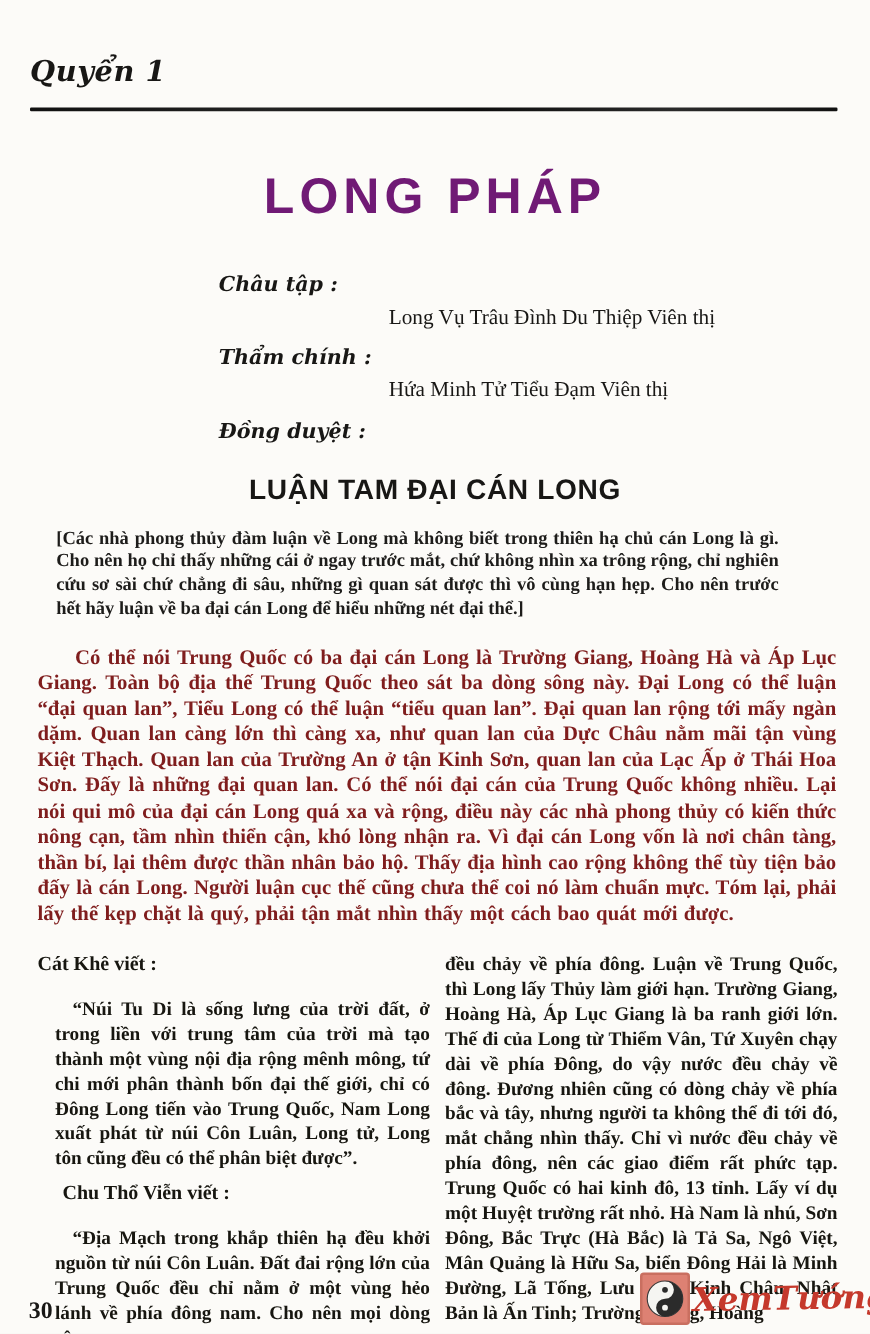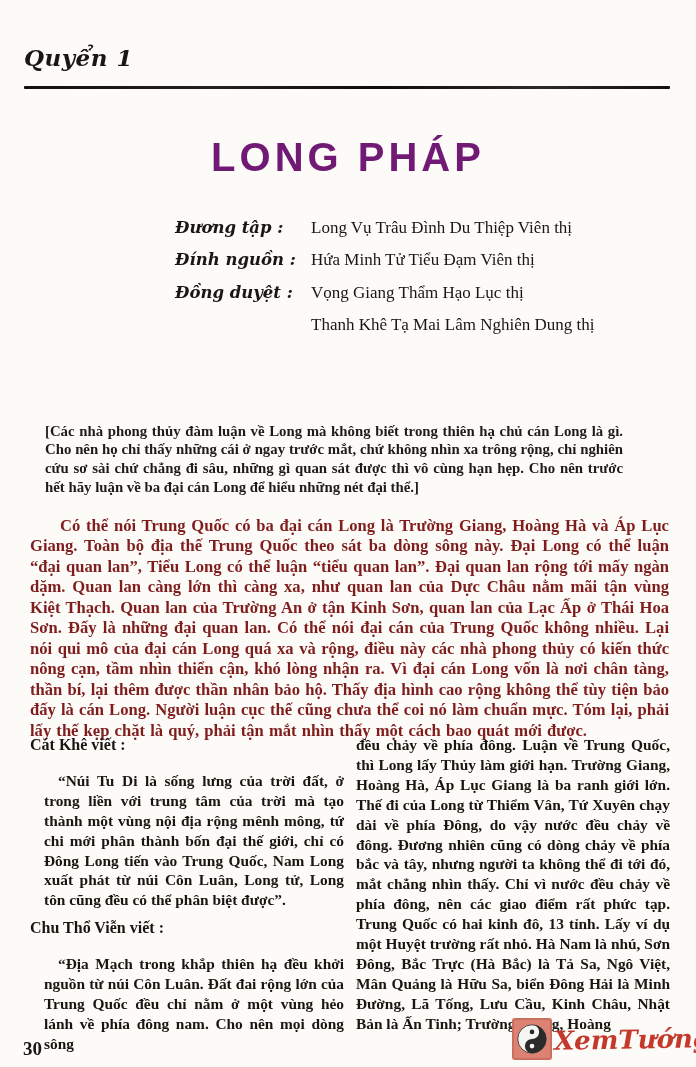--- a/index.html
+++ b/index.html
@@ -41,21 +41,21 @@
     position:absolute;top:212px;left:175px;right:40px;
     font-size:17.5px;line-height:1.9;
   }
   .credit-row{display:flex;align-items:flex-start;}
   .credit-label{
     width:136px;flex:0 0 136px;
     font-style:italic;font-weight:bold;
     font-family:"DejaVu Serif","Liberation Serif",serif;
     font-size:16.5px;
   }
-  .credit-value{font-size:17px;}
+  .credit-value{font-size:17px;margin-top:26px;}
   .credit-value .second-line{display:block;}
   
   .section-heading{
     position:absolute;top:360px;left:0;right:0;
     text-align:center;
     font-family:"Liberation Sans","DejaVu Sans",sans-serif;
     font-weight:bold;font-size:22.5px;letter-spacing:.5px;
   }
   
   .lede{
@@ -69,29 +69,29 @@
   .main-paragraph{
     position:absolute;top:499px;left:30px;width:639px;
     font-size:16.6px;line-height:20.5px;
     text-align:justify;text-indent:30px;
     font-weight:bold;
     color:#7f1d1d;
     word-spacing:1px;
   }
   
   .columns{
-    position:absolute;top:735px;left:30px;width:640px;height:290px;
+    position:absolute;top:762px;left:30px;width:640px;height:290px;
     display:flex;gap:12px;
   }
   .col{flex:1 1 0;font-size:15.4px;line-height:19.9px;font-weight:bold;color:#171610;}
   .quote-heading{
     font-weight:bold;font-size:16px;
     margin:0 0 6px 0;
   }
-  .quote-heading.second{margin-top:8px;}
+  .quote-heading.second{margin-top:8px;margin-left:20px;}
   .quote-body{
     margin:16px 0 4px 14px;
     text-align:justify;text-indent:14px;
   }
   .col-right-text{
     text-align:justify;
     margin:0;
   }
   
   .page-number{
@@ -124,33 +124,33 @@
 
 <div class="page">
 
   <div class="volume-label">Quyển 1</div>
   <div class="header-rule"></div>
 
   <h1 class="book-title">LONG PHÁP</h1>
 
   <div class="credits">
     <div class="credit-row">
-      <span class="credit-label">Đương tập :</span>
+      <span class="credit-label">Châu tập :</span>
       <span class="credit-value">Long Vụ Trâu Đình Du Thiệp Viên thị</span>
     </div>
     <div class="credit-row">
-      <span class="credit-label">Đính nguồn :</span>
+      <span class="credit-label">Thẩm chính :</span>
       <span class="credit-value">Hứa Minh Tử Tiểu Đạm Viên thị</span>
     </div>
     <div class="credit-row">
       <span class="credit-label">Đồng duyệt :</span>
-      <span class="credit-value"><span>Vọng Giang Thẩm Hạo Lục thị</span><span class="second-line">Thanh Khê Tạ Mai Lâm Nghiên Dung thị</span></span>
     </div>
   </div>
 
+  <h2 class="section-heading">LUẬN TAM ĐẠI CÁN LONG</h2>
 
   <p class="lede">[Các nhà phong thủy đàm luận về Long mà không biết trong thiên hạ chủ cán Long là gì. Cho nên họ chỉ thấy những cái ở ngay trước mắt, chứ không nhìn xa trông rộng, chỉ nghiên cứu sơ sài chứ chẳng đi sâu, những gì quan sát được thì vô cùng hạn hẹp. Cho nên trước hết hãy luận về ba đại cán Long để hiểu những nét đại thể.]</p>
 
   <p class="main-paragraph">Có thể nói Trung Quốc có ba đại cán Long là Trường Giang, Hoàng Hà và Áp Lục Giang. Toàn bộ địa thế Trung Quốc theo sát ba dòng sông này. Đại Long có thể luận “đại quan lan”, Tiểu Long có thể luận “tiểu quan lan”. Đại quan lan rộng tới mấy ngàn dặm. Quan lan càng lớn thì càng xa, như quan lan của Dực Châu nằm mãi tận vùng Kiệt Thạch. Quan lan của Trường An ở tận Kinh Sơn, quan lan của Lạc Ấp ở Thái Hoa Sơn. Đấy là những đại quan lan. Có thể nói đại cán của Trung Quốc không nhiều. Lại nói qui mô của đại cán Long quá xa và rộng, điều này các nhà phong thủy có kiến thức nông cạn, tầm nhìn thiển cận, khó lòng nhận ra. Vì đại cán Long vốn là nơi chân tàng, thần bí, lại thêm được thần nhân bảo hộ. Thấy địa hình cao rộng không thể tùy tiện bảo đấy là cán Long. Người luận cục thế cũng chưa thể coi nó làm chuẩn mực. Tóm lại, phải lấy thế kẹp chặt là quý, phải tận mắt nhìn thấy một cách bao quát mới được.</p>
 
   <div class="columns">
     <div class="col">
       <p class="quote-heading">Cát Khê viết :</p>
       <p class="quote-body">“Núi Tu Di là sống lưng của trời đất, ở trong liền với trung tâm của trời mà tạo thành một vùng nội địa rộng mênh mông, tứ chi mới phân thành bốn đại thế giới, chỉ có Đông Long tiến vào Trung Quốc, Nam Long xuất phát từ núi Côn Luân, Long tử, Long tôn cũng đều có thể phân biệt được”.</p>
       <p class="quote-heading second">Chu Thổ Viễn viết :</p>

